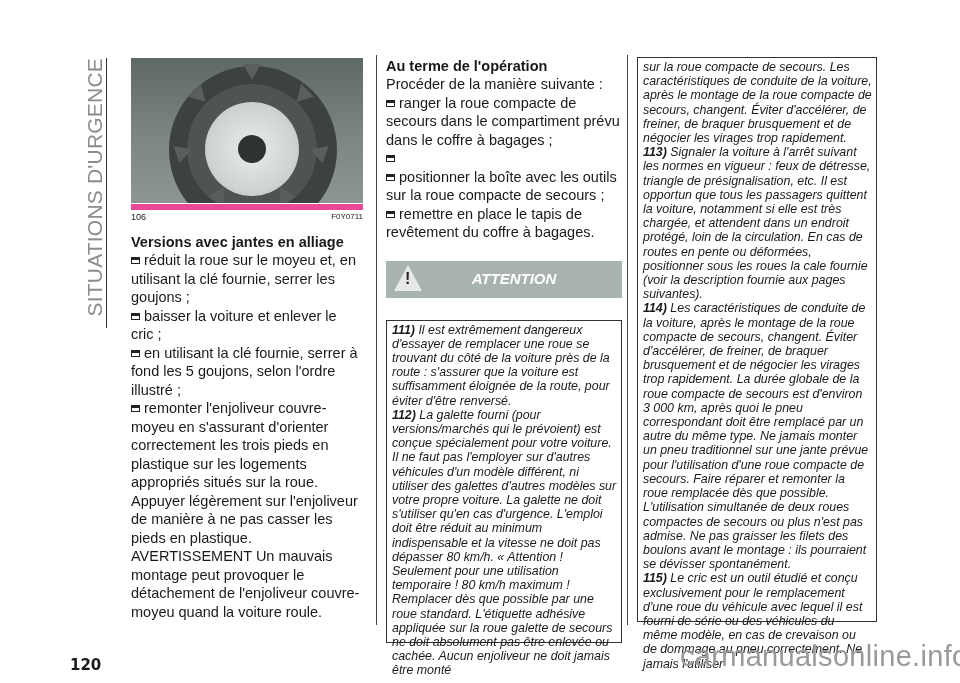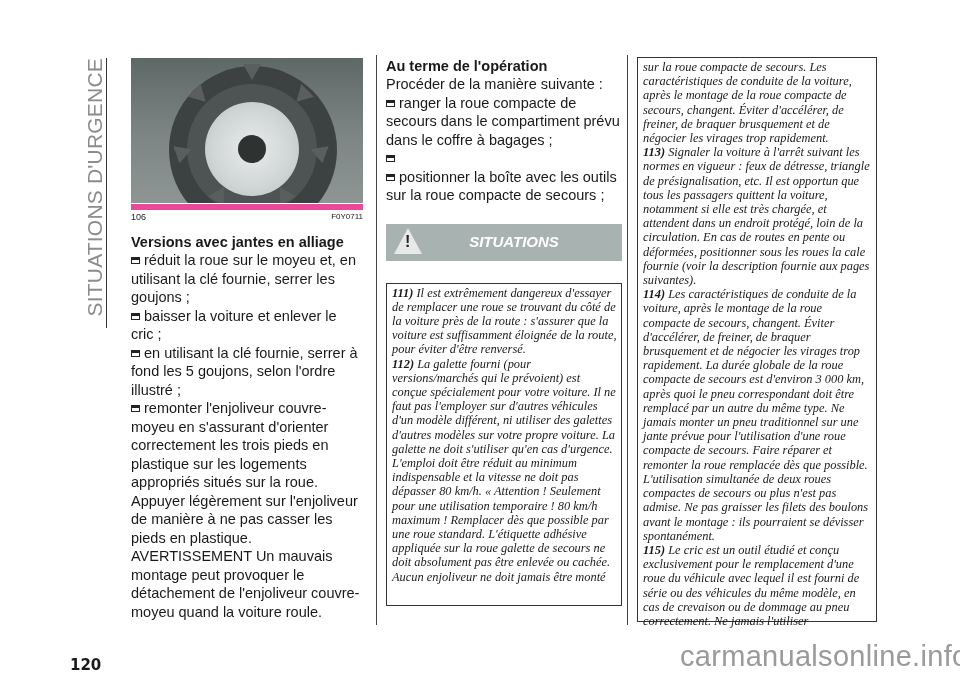--- a/index.html
+++ b/index.html
@@ -26,21 +26,21 @@
   .fig-cap { display:flex; justify-content:space-between; border-top:6px solid #ec4899; margin-top:1px; padding-top:2px; font-size:9px; }
   .fig-cap .code { font-size:8px; }
   h3 { margin:12px 0 0 0; font-size:14.5px; font-weight:bold; line-height:17px; }
   p.body { margin:0; font-size:14.5px; line-height:18.5px; }
   .bul { display:inline-block; width:9px; height:7px; border:1.5px solid #222; border-top-width:3px; margin-right:4px; vertical-align:1px; box-sizing:border-box; }
   .warn-para { margin-top:21px; }
   .attn { margin-top:19px; height:37px; background:#a8b3b1; position:relative; width:236px; }
   .attn .tri { position:absolute; left:8px; top:4px; width:0; height:0; border-left:14px solid transparent; border-right:14px solid transparent; border-bottom:26px solid #e6e9e8; }
   .attn .excl { position:absolute; left:19px; top:9px; font-weight:bold; font-size:16px; color:#222; }
   .attn .lbl { position:absolute; left:0; right:0; top:9px; text-align:center; font-style:italic; font-weight:bold; color:#fff; font-size:15px; padding-left:20px; }
-  .box { border:1px solid #333; padding:2px 4px 1px 5px; box-sizing:border-box; font-style:italic; font-size:12.4px; line-height:14.2px;font-family:Liberation Serif, serif; }
+  .box { border:1px solid #333; padding:2px 4px 1px 5px; box-sizing:border-box; font-style:italic; font-size:12.4px; line-height:14.2px; }
   .box b { font-style:italic; }
   .box2 { position:absolute; left:637px; top:57px; width:240px; height:565px; }
   .watermark { position:absolute; left:680px; top:640px; font-size:29px; color:#9a9a9a; letter-spacing:0.3px; }
 </style>
 </head>
 <body>
 
 <div class="side-title">
     <span>SITUATIONS D'URGENCE</span>
   </div>
@@ -75,24 +75,25 @@
   <p class="body"><span class="bul"></span><span>remonter l'enjoliveur couvre-moyeu en s'assurant d'orienter correctement les trois pieds en plastique sur les logements appropriés situés sur la roue. Appuyer légèrement sur l'enjoliveur de manière à ne pas casser les pieds en plastique.</span></p>
   <p class="body warn-para">AVERTISSEMENT Un mauvais montage peut provoquer le détachement de l'enjoliveur couvre-moyeu quand la voiture roule.</p>
 </div>
 
 <div class="col col2">
   <h3 style="margin-top:0;">Au terme de l'opération</h3>
   <p class="body">Procéder de la manière suivante :</p>
   <p class="body"><span class="bul"></span><span>ranger la roue compacte de secours dans le compartiment prévu dans le coffre à bagages ;</span></p>
   <p class="body"><span class="bul"></span></p>
   <p class="body"><span class="bul"></span><span>positionner la boîte avec les outils sur la roue compacte de secours ;</span></p>
+  <p class="body"><span class="bul"></span><span>remettre en place le tapis de revêtement du coffre à bagages.</span></p>
   <div class="attn">
     <div class="tri"></div>
     <div class="excl">!</div>
-    <div class="lbl">SITUATIONS</div>
+    <div class="lbl">ATTENTION</div>
   </div>
   <div class="box" style="margin-top:22px;height:323px;">
     <div><b>111)</b> <span>Il est extrêmement dangereux d'essayer de remplacer une roue se trouvant du côté de la voiture près de la route : s'assurer que la voiture est suffisamment éloignée de la route, pour éviter d'être renversé.</span></div>
     <div><b>112)</b> <span>La galette fourni (pour versions/marchés qui le prévoient) est conçue spécialement pour votre voiture. Il ne faut pas l'employer sur d'autres véhicules d'un modèle différent, ni utiliser des galettes d'autres modèles sur votre propre voiture. La galette ne doit s'utiliser qu'en cas d'urgence. L'emploi doit être réduit au minimum indispensable et la vitesse ne doit pas dépasser 80 km/h. « Attention ! Seulement pour une utilisation temporaire ! 80 km/h maximum ! Remplacer dès que possible par une roue standard. L'étiquette adhésive appliquée sur la roue galette de secours ne doit absolument pas être enlevée ou cachée. Aucun enjoliveur ne doit jamais être monté</span></div>
   </div>
 </div>
 
 <div class="box box2">
   <div>sur la roue compacte de secours. Les caractéristiques de conduite de la voiture, après le montage de la roue compacte de secours, changent. Éviter d'accélérer, de freiner, de braquer brusquement et de négocier les virages trop rapidement.</div>
   <div><b>113)</b> <span>Signaler la voiture à l'arrêt suivant les normes en vigueur : feux de détresse, triangle de présignalisation, etc. Il est opportun que tous les passagers quittent la voiture, notamment si elle est très chargée, et attendent dans un endroit protégé, loin de la circulation. En cas de routes en pente ou déformées, positionner sous les roues la cale fournie (voir la description fournie aux pages suivantes).</span></div>

